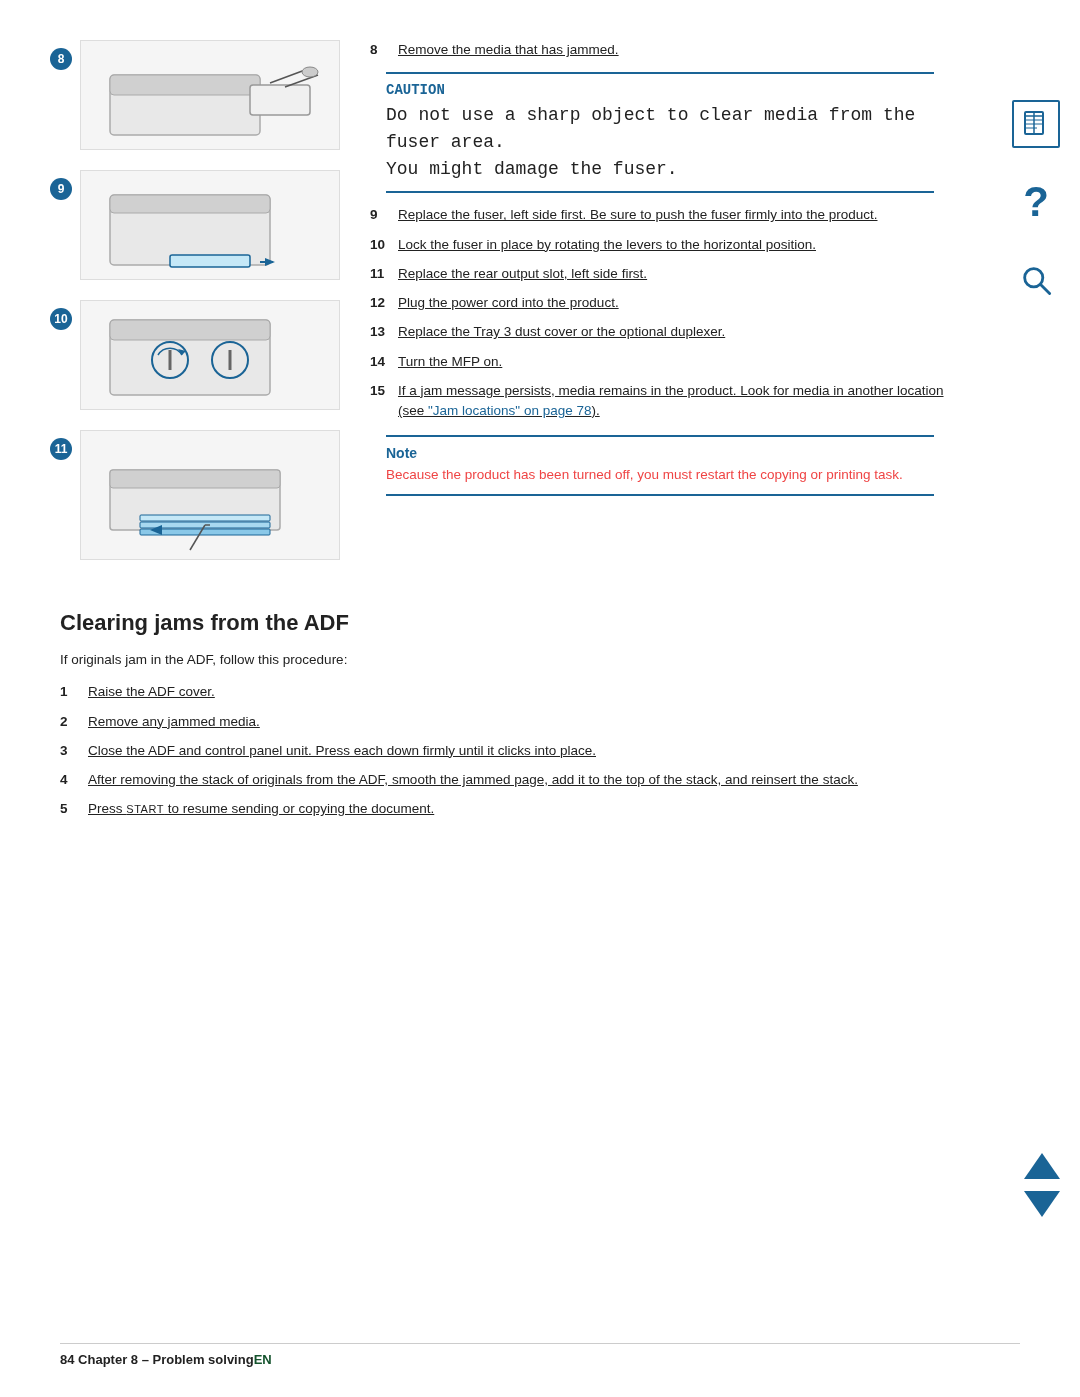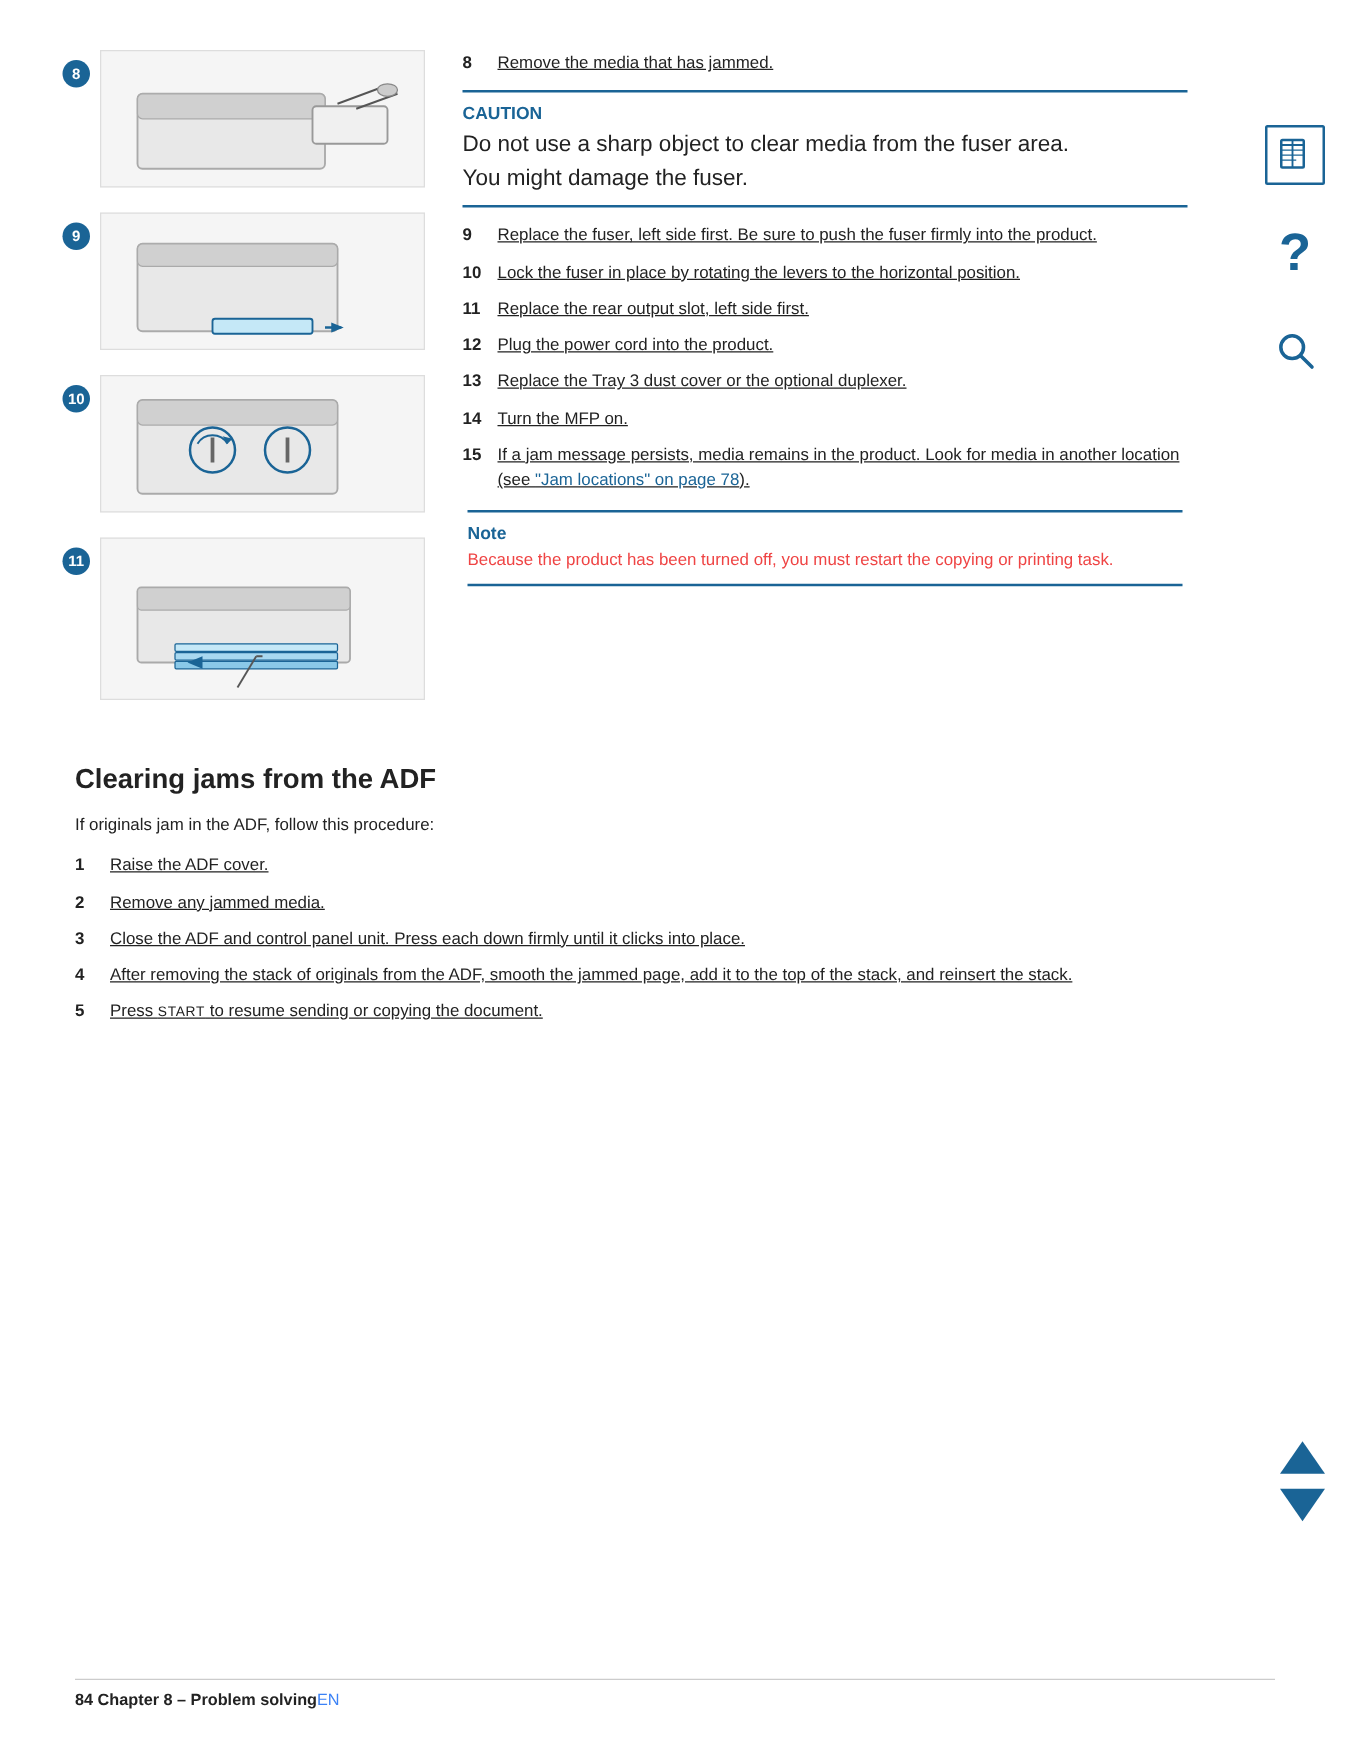--- a/index.html
+++ b/index.html
@@ -102,42 +102,43 @@
       justify-content: center;
       margin-left: 20px;
       overflow: hidden;
     }
 
     
     .caution-box {
       border-top: 2px solid #1a6496;
       border-bottom: 2px solid #1a6496;
       padding: 8px 0;
-      margin: 12px 0;
+      margin: 12px 16px;
+      font-family: Liberation Mono, monospace;
     }
 
     .caution-title {
       color: #1a6496;
       font-weight: bold;
       font-size: 14px;
       margin-bottom: 4px;
     }
 
     .caution-text {
       font-size: 18px;
       line-height: 1.5;
       color: #222;
     }
 
     
     .note-box {
       border-top: 2px solid #1a6496;
       border-bottom: 2px solid #1a6496;
       padding: 8px 0;
-      margin: 12px 4px;
+      margin: 12px 16px;
     }
 
     .note-title {
       color: #1a6496;
       font-weight: bold;
       font-size: 14px;
       margin-bottom: 4px;
     }
 
     .note-text {
@@ -179,21 +180,22 @@
       color: #222;
       border-top: 1px solid #ccc;
       padding-top: 8px;
     }
 
     .footer-left {
       font-weight: bold;
     }
 
     .footer-right {
-      color: #3b82f6;
+      color: #14532d;
+      font-weight: bold;
     }
 
     
     .circle-num {
       display: inline-flex;
       width: 22px;
       height: 22px;
       background: #1a6496;
       border-radius: 50%;
       color: #fff;

